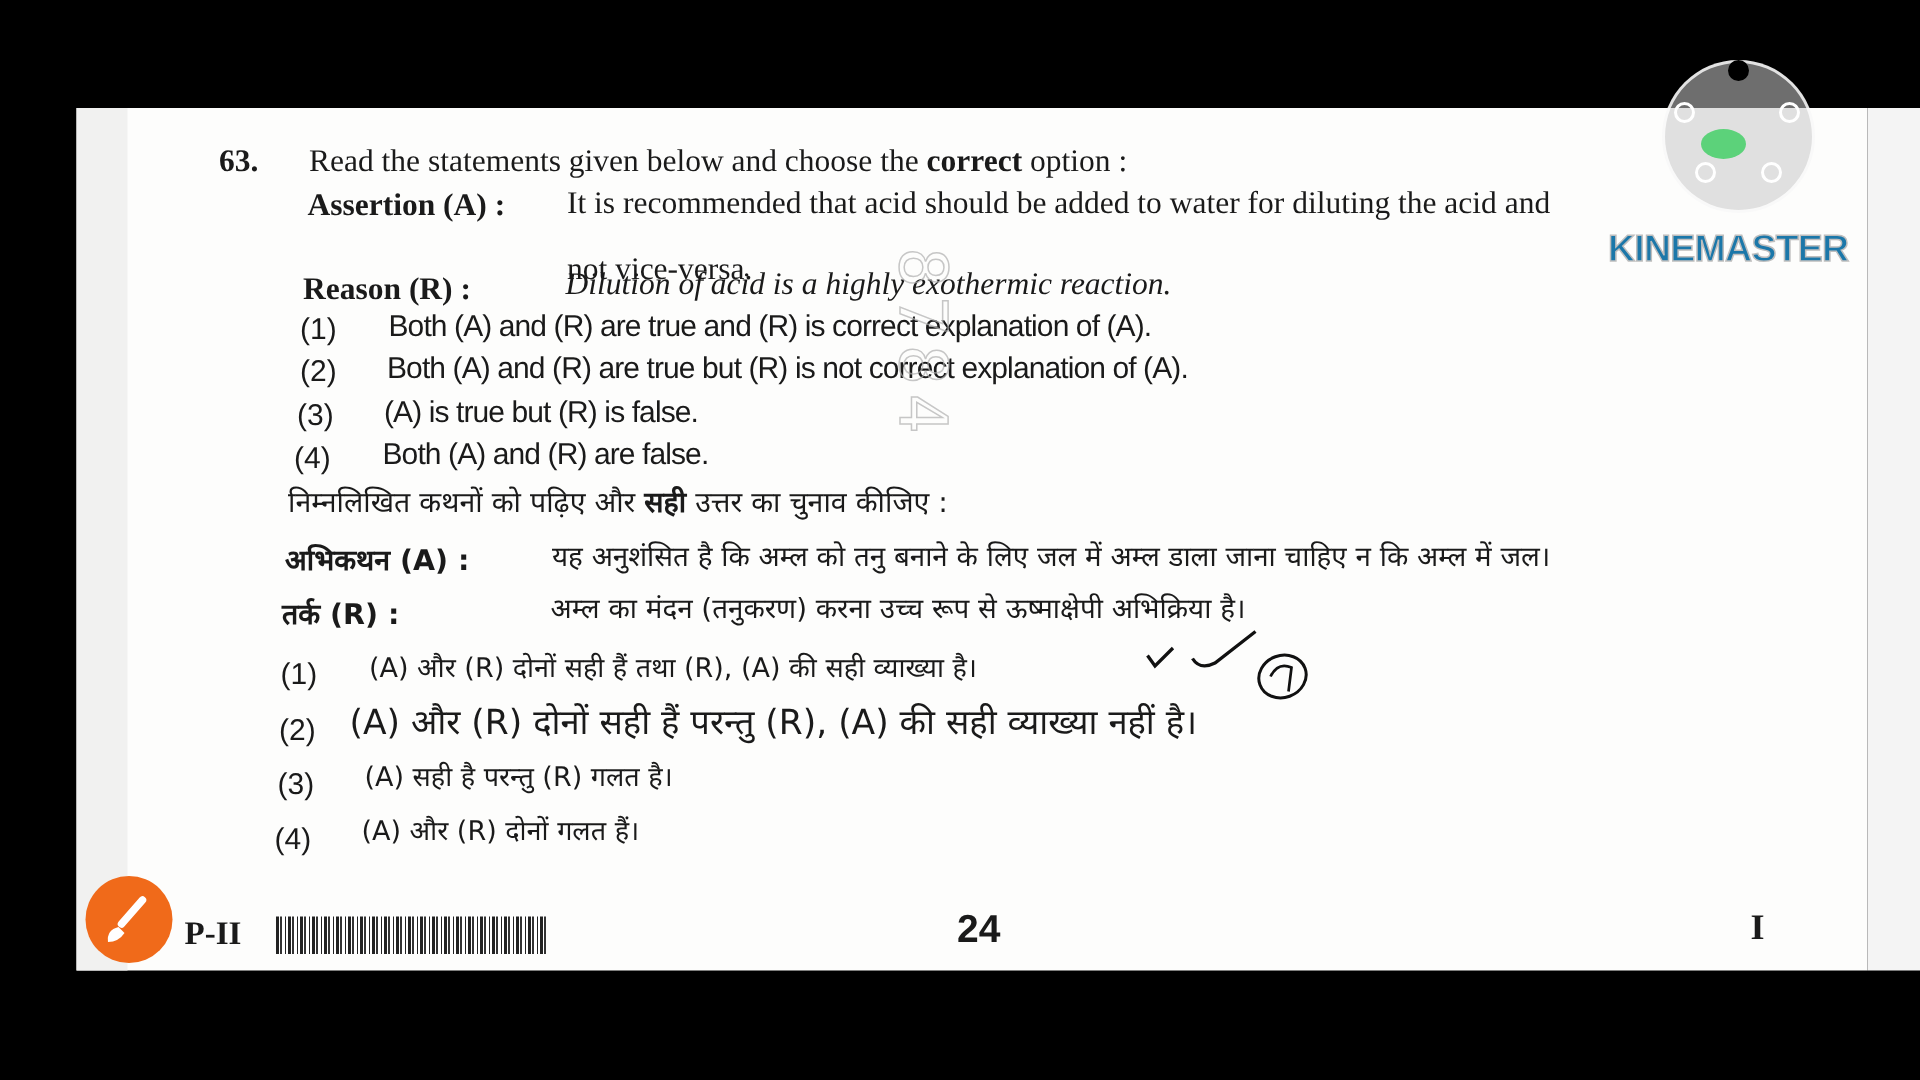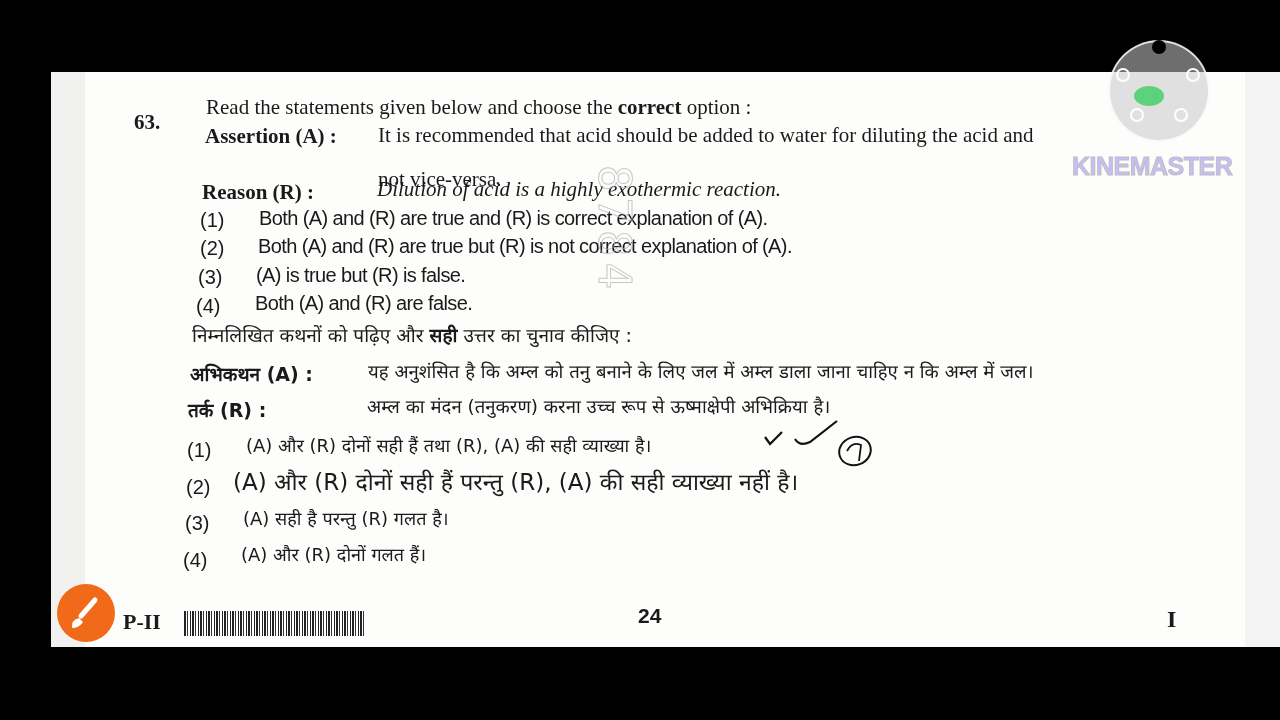--- a/index.html
+++ b/index.html
@@ -8,21 +8,21 @@
   .page { position:absolute; left:51px; top:72px; width:1194px; height:575px; background:#fdfdfc; }
   .page .leftshade { position:absolute; left:0; top:0; width:34px; height:100%; background:#f1f1f0; }
   .rightstrip { position:absolute; left:1245px; top:72px; width:35px; height:575px; background:#f4f4f4; }
   .t { position:absolute; white-space:nowrap; font-size:21px; line-height:24px; }
   .b { font-weight:bold; }
   .hi { font-family:"DejaVu Sans", sans-serif; font-size:19px; }
   .hib { font-family:"DejaVu Sans", sans-serif; font-size:19px; font-weight:bold; }
   .num { font-family:"Liberation Sans Narrow","Liberation Sans", sans-serif; font-size:20px; }
   .opt-en { font-family:"Liberation Sans", sans-serif; font-size:20px; letter-spacing:-0.6px; }
   .watermark { position:absolute; left:1072px; top:152px; font-family:"Liberation Sans", sans-serif;
-               font-size:25px; font-weight:bold; color:#c4b5fd; letter-spacing:-0.5px;
+               font-size:25px; font-weight:bold; color:#0369a1; letter-spacing:-0.5px;
                -webkit-text-stroke:1px #b8b8b8; opacity:0.9; }
   .km-logo { position:absolute; left:1108px; top:40px; width:98px; height:98px; border-radius:50%;
              background:rgba(200,200,200,0.55); border:2px solid rgba(255,255,255,0.8); }
   .km-logo .dot { position:absolute; width:10px; height:10px; border-radius:50%; border:2px solid #fff; }
   .km-logo .green { position:absolute; left:24px; top:44px; width:30px; height:20px; border-radius:50%; background:#5cd27a; }
   .stamp { position:absolute; left:640px; top:165px; font-family:"DejaVu Sans Mono", monospace; font-size:44px;
            color:transparent; -webkit-text-stroke:1px #b0b0b0; transform:rotate(90deg); transform-origin:left top;
            letter-spacing:6px; opacity:0.7; }
   .brush { position:absolute; left:57px; top:584px; width:58px; height:58px; border-radius:50%; background:#f06a1a; }
   .barcode { position:absolute; left:184px; top:611px; width:180px; height:25px;
@@ -30,21 +30,21 @@
   .footer-t { position:absolute; font-size:22px; font-weight:bold; }
 </style>
 </head>
 <body>
 
 <div class="page">
   <div class="leftshade"></div>
 </div>
 <div class="rightstrip"></div>
 
-<div class="t b" style="left:134px;top:95px;margin-top:15px;">63.</div>
+<div class="t b" style="left:146px;top:95px;">63.</div>
 <div class="t" style="left:206px;top:95px;text-align:center;">
   <span>Read the statements given below and choose the </span><span class="b">correct</span><span> option :</span>
 </div>
 
 <div class="t b" style="left:205px;top:124px;">Assertion (A) :</div>
 <div class="t" style="left:378px;top:123px;text-align:center;">It is recommended that acid should be added to water for diluting the acid and</div>
 <div class="t" style="left:378px;top:167px;">not vice-versa.</div>
 
 <div class="t b" style="left:202px;top:180px;">Reason (R) :</div>
 <div class="t" style="left:377px;top:177px;font-style:italic;">Dilution of acid is a highly exothermic reaction.</div>
@@ -85,21 +85,21 @@
 <div class="stamp">8784</div>
 
 <div class="brush">
   <svg width="58" height="58">
     <path d="M38 16 L24 32" stroke="#fff" stroke-width="5" stroke-linecap="round"></path>
     <path d="M22 34 Q14 36 15 44 Q22 44 26 38 Z" fill="#fff"></path>
   </svg>
 </div>
 <div class="footer-t" style="left:123px;top:609px;">P-II</div>
 <div class="barcode"></div>
-<div class="footer-t" style="left:638px;top:604px;font-family:'Liberation Sans',sans-serif;font-size:21px;">24</div>
+<div class="footer-t" style="left:638px;top:604px;font-family:'Liberation Sans',sans-serif;font-size:26px;">24</div>
 <div class="footer-t" style="left:1167px;top:606px;font-size:24px;">I</div>
 
 <div class="km-logo">
   <div class="dot" style="left:42px;top:-2px;background:#000;border-color:#000;"></div>
   <div class="dot" style="left:6px;top:26px;"></div>
   <div class="dot" style="left:76px;top:26px;"></div>
   <div class="dot" style="left:20px;top:66px;"></div>
   <div class="dot" style="left:64px;top:66px;"></div>
   <div class="green"></div>
 </div>

